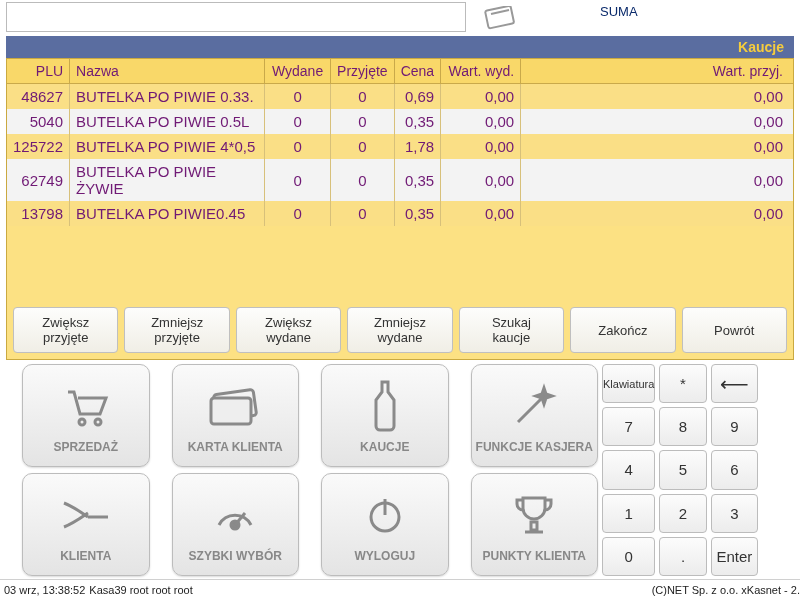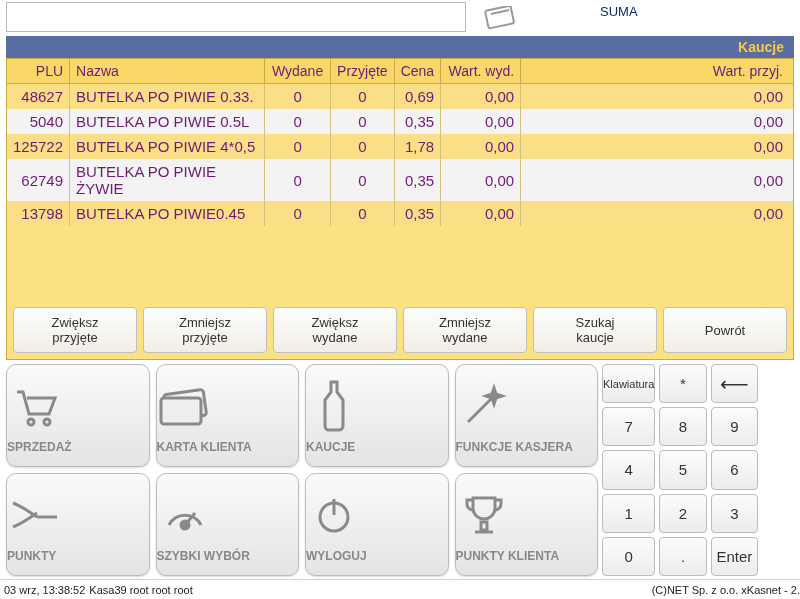--- a/index.html
+++ b/index.html
@@ -26,21 +26,21 @@
   .col-przyjete { width: 62px; text-align: center; }
   .col-cena { width: 46px; text-align: right; }
   .col-wartwyd { width: 80px; text-align: right; }
   .col-wartprzyj { text-align: right; border-right: none !important; padding-right: 10px !important; }
   th.col-wartprzyj { border-right: none; }
 
   .yellow-buttons { display: flex; gap: 6px; padding: 6px; position: absolute; bottom: 0; left: 0; right: 0; }
   .ybtn { flex: 1; height: 46px; background: linear-gradient(#fdfdfc,#f0eee6); border: 1px solid #bfbfbf; border-radius: 4px; font-size: 13px; color: #333; display: flex; align-items: center; justify-content: center; text-align: center; cursor: pointer; }
 
   .func-grid { position: absolute; left: 6px; top: 364px; width: 592px; height: 212px; display: grid; grid-template-columns: repeat(4, 1fr); grid-template-rows: repeat(2, 1fr); gap: 6px; }
-  .func-btn { background: linear-gradient(#fafafa,#e4e4e4); border: 1px solid #bcbcbc; border-radius: 10px; display: flex; flex-direction: column; justify-content: center; color: #888; font-weight: bold; font-size: 12px; cursor: pointer; box-shadow: 0 1px 2px rgba(0,0,0,0.15); }
+  .func-btn { background: linear-gradient(#fafafa,#e4e4e4); border: 1px solid #bcbcbc; border-radius: 10px; display: flex; flex-direction: column; align-items: center; justify-content: center; color: #888; font-weight: bold; font-size: 12px; cursor: pointer; box-shadow: 0 1px 2px rgba(0,0,0,0.15); margin-left: 16px; }
   .func-btn .ic { width: 56px; height: 56px; margin-bottom: 6px; color: #8a8a8a; display: flex; align-items: center; justify-content: center; }
 
   .keypad { position: absolute; left: 602px; top: 364px; width: 156px; height: 212px; display: grid; grid-template-columns: repeat(3, 1fr); grid-template-rows: repeat(5, 1fr); gap: 4px; }
   .kbtn { background: linear-gradient(#fcfcfc,#ececec); border: 1px solid #bcbcbc; border-radius: 4px; display: flex; align-items: center; justify-content: center; font-size: 15px; color: #333; cursor: pointer; }
   .kbtn.small { font-size: 11px; }
 
   .status-bar { position: absolute; left: 0; bottom: 0; width: 800px; height: 20px; background: #fff; border-top: 1px solid #d0d0d0; font-size: 11px; color: #222; display: flex; align-items: center; }
   .status-bar .dt { padding-left: 4px; padding-right: 4px; }
   .status-bar .kasa { flex: 1; }
   .status-bar .cpy { padding-right: 0; }
@@ -121,20 +121,21 @@
           <td class="col-wartprzyj">0,00</td>
         </tr>
       </tbody>
   </table>
   <div class="yellow-buttons">
     <div class="ybtn">Zwiększ<br>przyjęte</div>
     <div class="ybtn">Zmniejsz<br>przyjęte</div>
     <div class="ybtn">Zwiększ<br>wydane</div>
     <div class="ybtn">Zmniejsz<br>wydane</div>
     <div class="ybtn">Szukaj<br>kaucje</div>
+    <div class="ybtn">Zakończ</div>
     <div class="ybtn">Powrót</div>
   </div>
 </div>
 
 <div class="func-grid">
   <div class="func-btn">
     <div class="ic">
         <svg width="48" height="48" viewBox="0 0 48 48" fill="none" stroke="#8a8a8a" stroke-width="3">
           <path d="M6 10h6l6 22h20l6-16H16"></path>
           <circle cx="20" cy="40" r="3"></circle>
@@ -168,21 +169,21 @@
         </svg>
       </div>
     <span>FUNKCJE KASJERA</span>
   </div>
   <div class="func-btn">
     <div class="ic">
         <svg width="52" height="36" viewBox="0 0 52 36" fill="none" stroke="#8a8a8a" stroke-width="3">
           <path d="M4 6c10 4 18 10 24 14M4 30c10-4 18-10 24-14M28 20h20"></path>
         </svg>
       </div>
-    <span>PUNKTY</span>
+    <span>KLIENTA</span>
   </div>
   <div class="func-btn">
     <div class="ic">
         <svg width="48" height="48" viewBox="0 0 48 48" fill="none" stroke="#8a8a8a" stroke-width="3">
           <path d="M8 34a18 18 0 0 1 32 0"></path>
           <circle cx="24" cy="34" r="4" fill="#8a8a8a"></circle>
           <line x1="24" y1="34" x2="34" y2="22"></line>
         </svg>
       </div>
     <span>SZYBKI WYBÓR</span>

